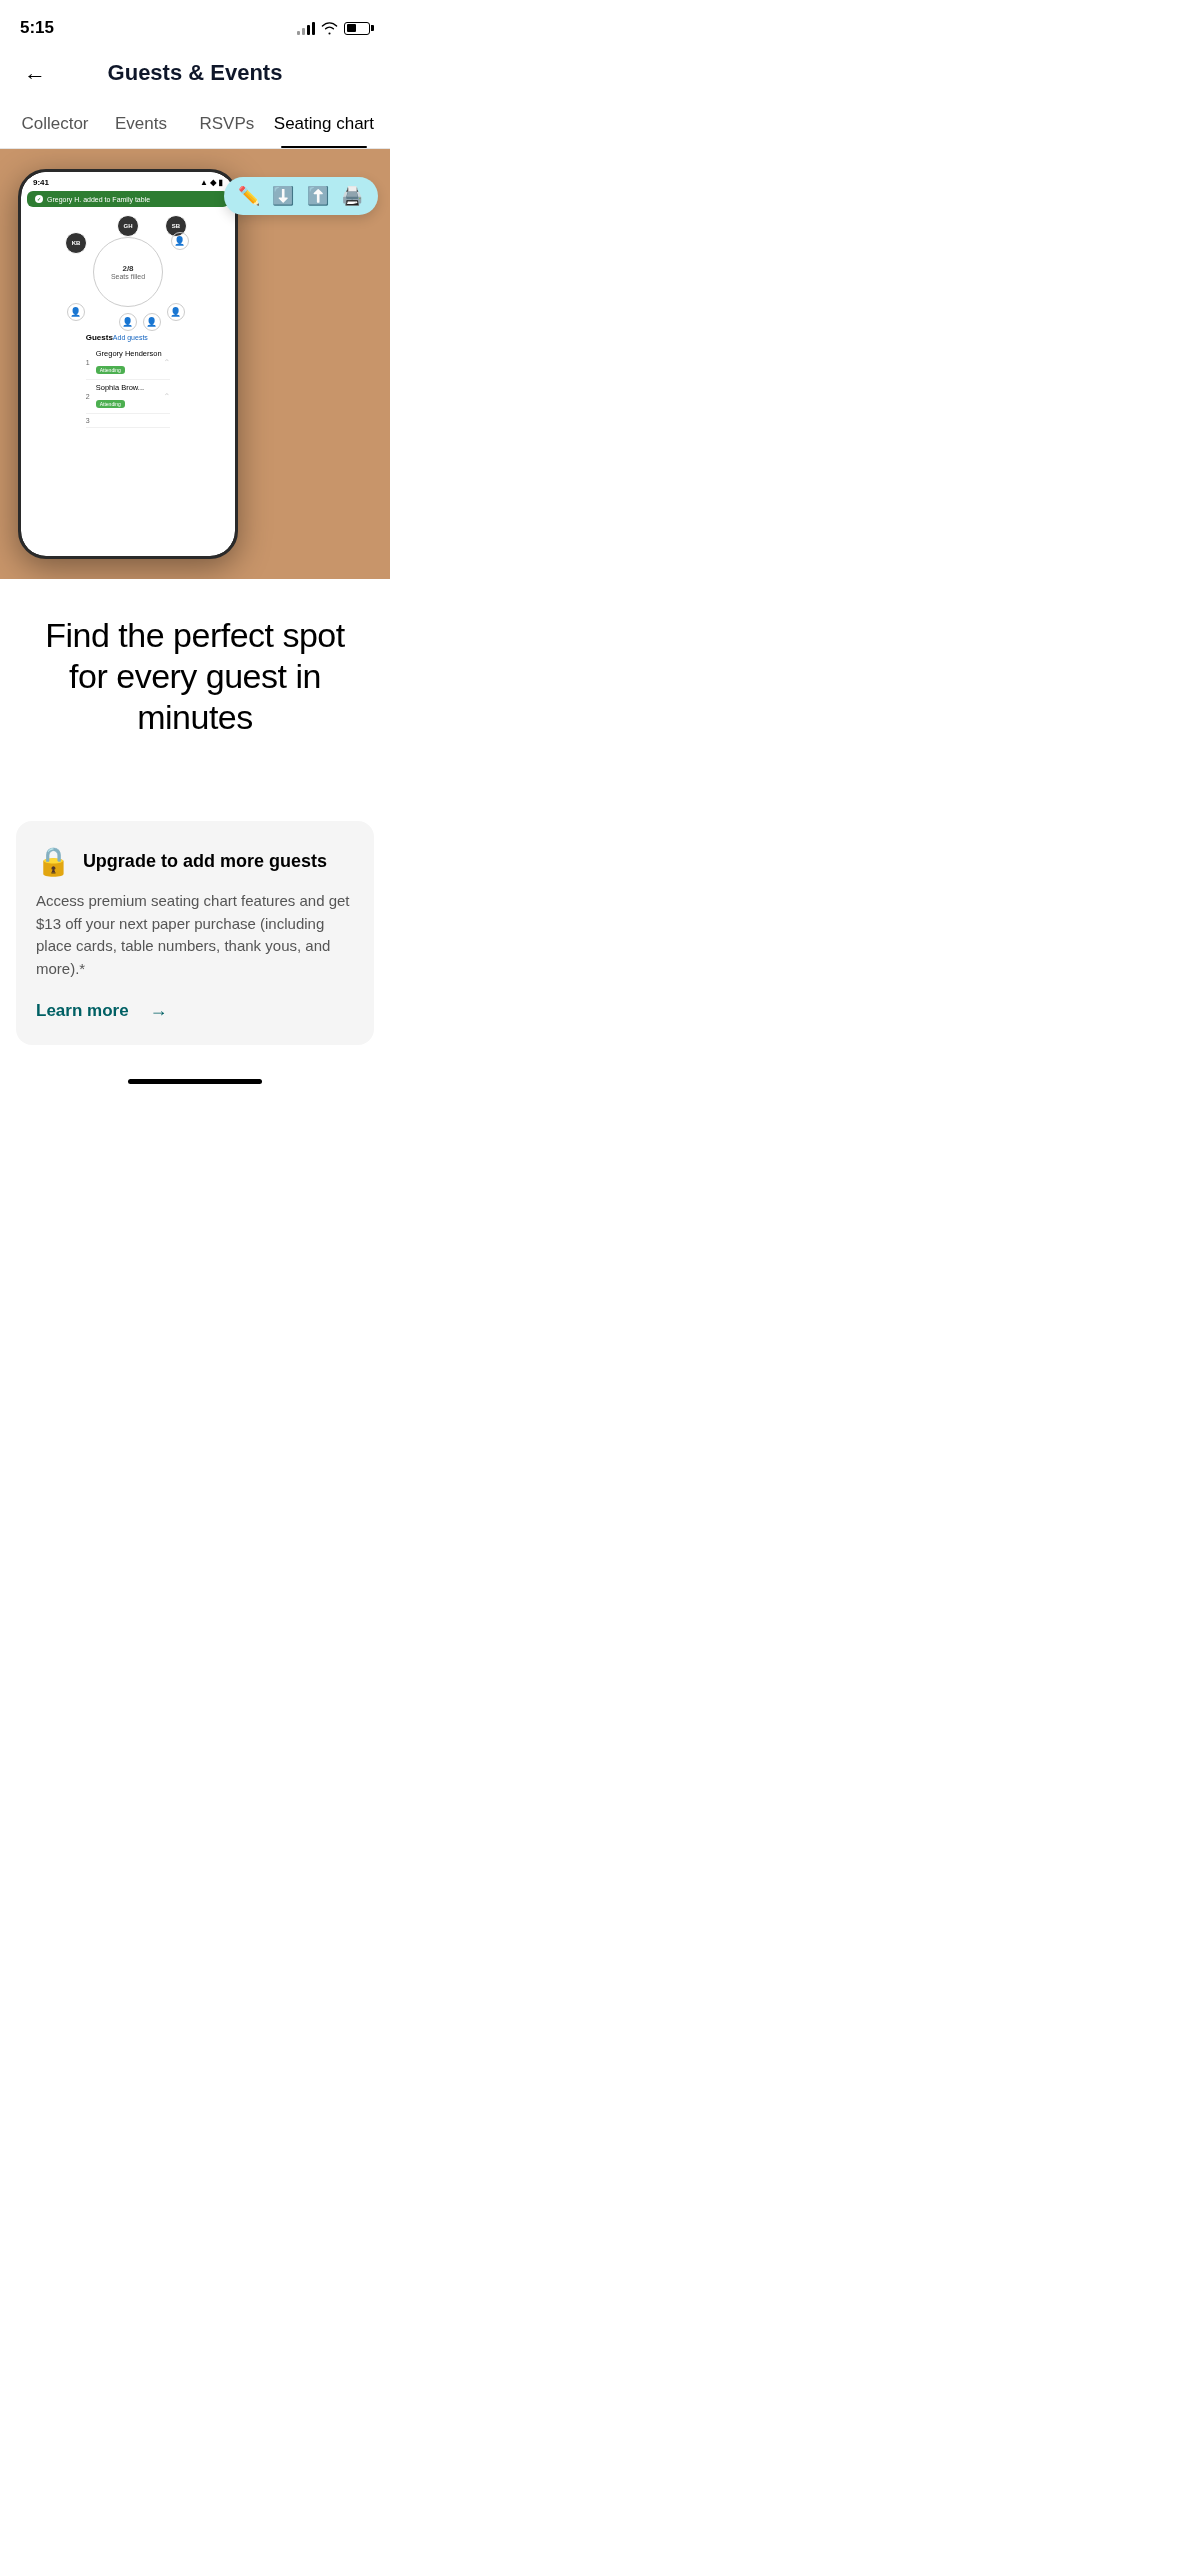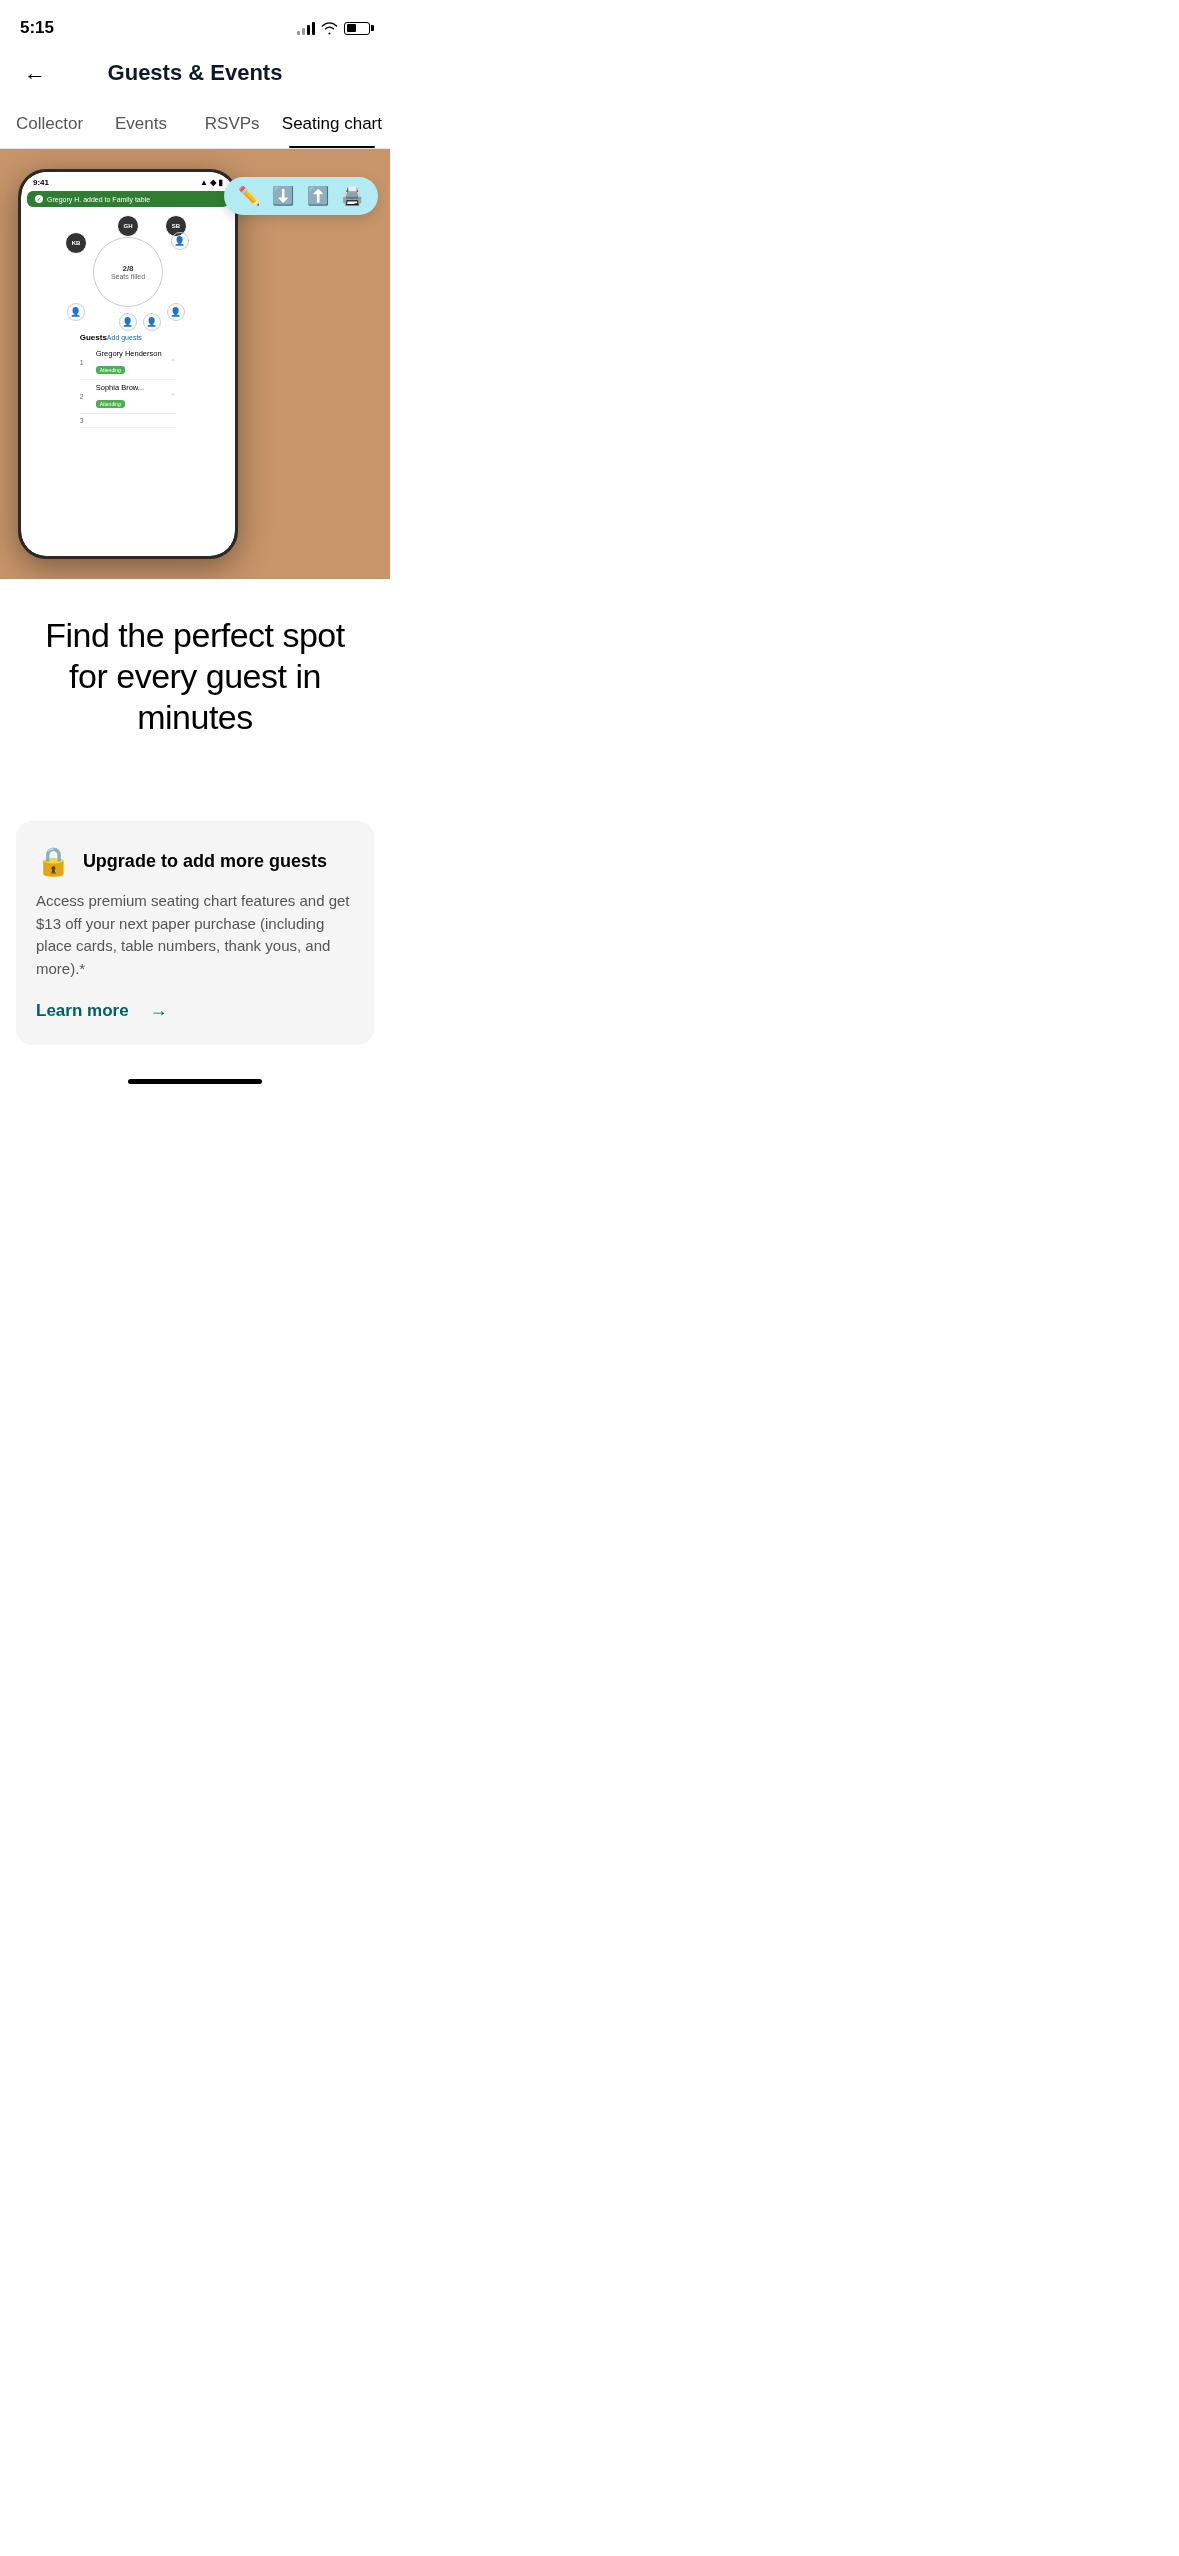--- a/index.html
+++ b/index.html
@@ -92,21 +92,21 @@
       text-align: center;
       font-size: 22px;
       font-weight: 600;
       color: #0f172a;
     }
 
     
     .nav-tabs {
       display: flex;
       border-bottom: 1px solid #e5e5e5;
-      padding: 0 4px;
+      padding: 0 12px;
       overflow-x: auto;
       scrollbar-width: none;
     }
     .nav-tabs::-webkit-scrollbar { display: none; }
     .nav-tab {
       flex: 1;
       text-align: center;
       padding: 12px 4px 14px 4px;
       font-size: 17px;
       color: #555;
@@ -252,21 +252,21 @@
       display: flex;
       justify-content: flex-start;
       align-items: center;
       margin-bottom: 4px;
     }
     .guests-title { font-size: 8px; font-weight: 600; color: #000; }
     .add-guests-link { font-size: 7px; color: #1565c0; }
     .guest-row {
       display: flex;
       align-items: center;
-      gap: 8px;
+      gap: 2px;
       padding: 3px 0;
       border-bottom: 1px solid #f0f0f0;
     }
     .guest-num { font-size: 7px; color: #666; width: 8px; }
     .guest-info { flex: 1; }
     .guest-name { font-size: 7.5px; color: #000; }
     .guest-badge {
       background: #4caf50;
       color: #fff;
       font-size: 5px;

